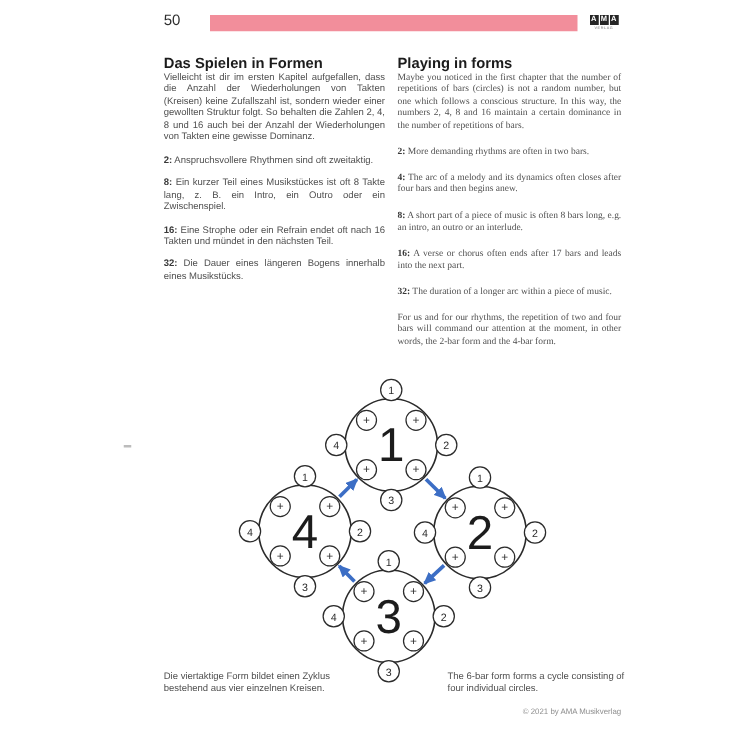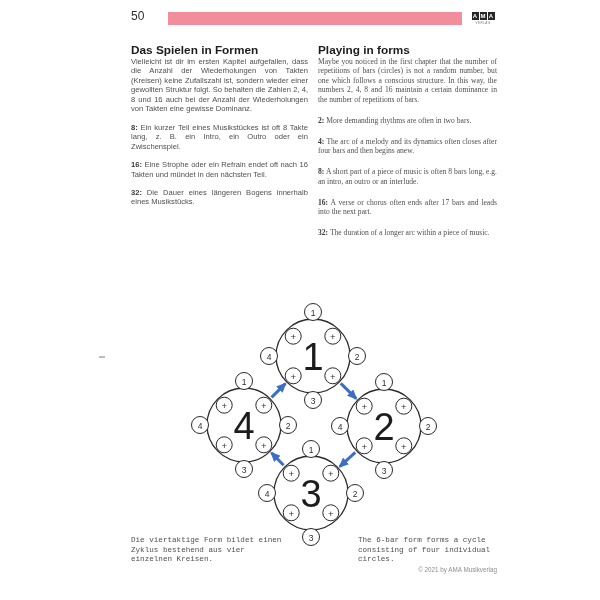--- a/index.html
+++ b/index.html
@@ -19,21 +19,21 @@
   .col { position:absolute; top:43px; }
   .col-left  { left:131px; width:177px; }
   .col-right { left:318px; width:179px; }
   h2 { font-size:11.8px; color:#1c1c1c; font-weight:bold; }
   p  { font-size:7.6px; line-height:9.45px; text-align:justify; margin-bottom:9px; color:#4f4f4f; }
   .col-right p { margin-bottom:11.5px;font-family:Liberation Serif, serif; }
   p b { color:#383838; }
 
   svg.diagram { position:absolute; left:0; top:0; font-family:"Liberation Sans", sans-serif; }
 
-  .caption { position:absolute; font-size:7.6px; line-height:9.6px; color:#4f4f4f;font-family:Liberation Mono, monospace; }
+  .caption { position:absolute; font-size:7.6px; line-height:9.6px; color:#4f4f4f; }
   .caption-left  { left:131px; top:536px; width:154px; }
   .caption-right { left:358px; top:536px; width:156px; }
   .footer { position:absolute; right:103px; top:566px; font-size:6.3px; color:#8e8e8e; }
   .edge-mark { position:absolute; left:99px; top:356px; width:6px; height:1.5px; background:#bcbcbc; }
 </style>
 </head>
 <body>
 
 <div class="page">
 
@@ -45,33 +45,35 @@
       <span>A</span>
       <span>M</span>
       <span>A</span>
     </div>
     <div class="logo-sub">VERLAG</div>
   </div>
 
   <div class="col col-left">
     <h2>Das Spielen in Formen</h2>
     <p><span>Vielleicht ist dir im ersten Kapitel aufgefallen, dass die Anzahl der Wiederholungen von Takten (Kreisen) keine Zufallszahl ist, sondern wieder einer gewollten Struktur folgt. So behalten die Zahlen 2, 4, 8 und 16 auch bei der Anzahl der Wiederholungen von Takten eine gewisse Dominanz.</span></p>
+    <p><b>2:</b> <span>Anspruchsvollere Rhythmen sind oft zweitaktig.</span></p>
     <p><b>8:</b> <span>Ein kurzer Teil eines Musikstückes ist oft 8 Takte lang, z. B. ein Intro, ein Outro oder ein Zwischenspiel.</span></p>
     <p><b>16:</b> <span>Eine Strophe oder ein Refrain endet oft nach 16 Takten und mündet in den nächsten Teil.</span></p>
     <p><b>32:</b> <span>Die Dauer eines längeren Bogens innerhalb eines Musikstücks.</span></p>
   </div>
 
   <div class="col col-right">
     <h2>Playing in forms</h2>
     <p><span>Maybe you noticed in the first chapter that the number of repetitions of bars (circles) is not a random number, but one which follows a conscious structure. In this way, the numbers 2, 4, 8 and 16 maintain a certain dominance in the number of repetitions of bars.</span></p>
     <p><b>2:</b> <span>More demanding rhythms are often in two bars.</span></p>
     <p><b>4:</b> <span>The arc of a melody and its dynamics often closes after four bars and then begins anew.</span></p>
     <p><b>8:</b> <span>A short part of a piece of music is often 8 bars long, e.g. an intro, an outro or an interlude.</span></p>
     <p><b>16:</b> <span>A verse or chorus often ends after 17 bars and leads into the next part.</span></p>
     <p><b>32:</b> <span>The duration of a longer arc within a piece of music.</span></p>
+    <p><span>For us and for our rhythms, the repetition of two and four bars will command our attention at the moment, in other words, the 2-bar form and the 4-bar form.</span></p>
   </div>
 
   <svg id="diagram" class="diagram" width="600" height="600" viewBox="0 0 600 600">
       <defs>
         <marker id="ah" markerUnits="userSpaceOnUse" markerWidth="10" markerHeight="9" refX="8.5" refY="4.5" orient="auto">
           <path d="M0,0L10,4.5L0,9Z" fill="#3c6ec5"></path>
         </marker>
       </defs>
       <line x1="340.7720487447313" y1="383.3808931286083" x2="356.2279512552687" y2="398.6191068713917" stroke="#3c6ec5" stroke-width="3" marker-end="url(#ah)"></line>
       <line x1="355.26733209516175" y1="452.3710787619748" x2="339.73266790483825" y2="466.6289212380252" stroke="#3c6ec5" stroke-width="3" marker-end="url(#ah)"></line>

